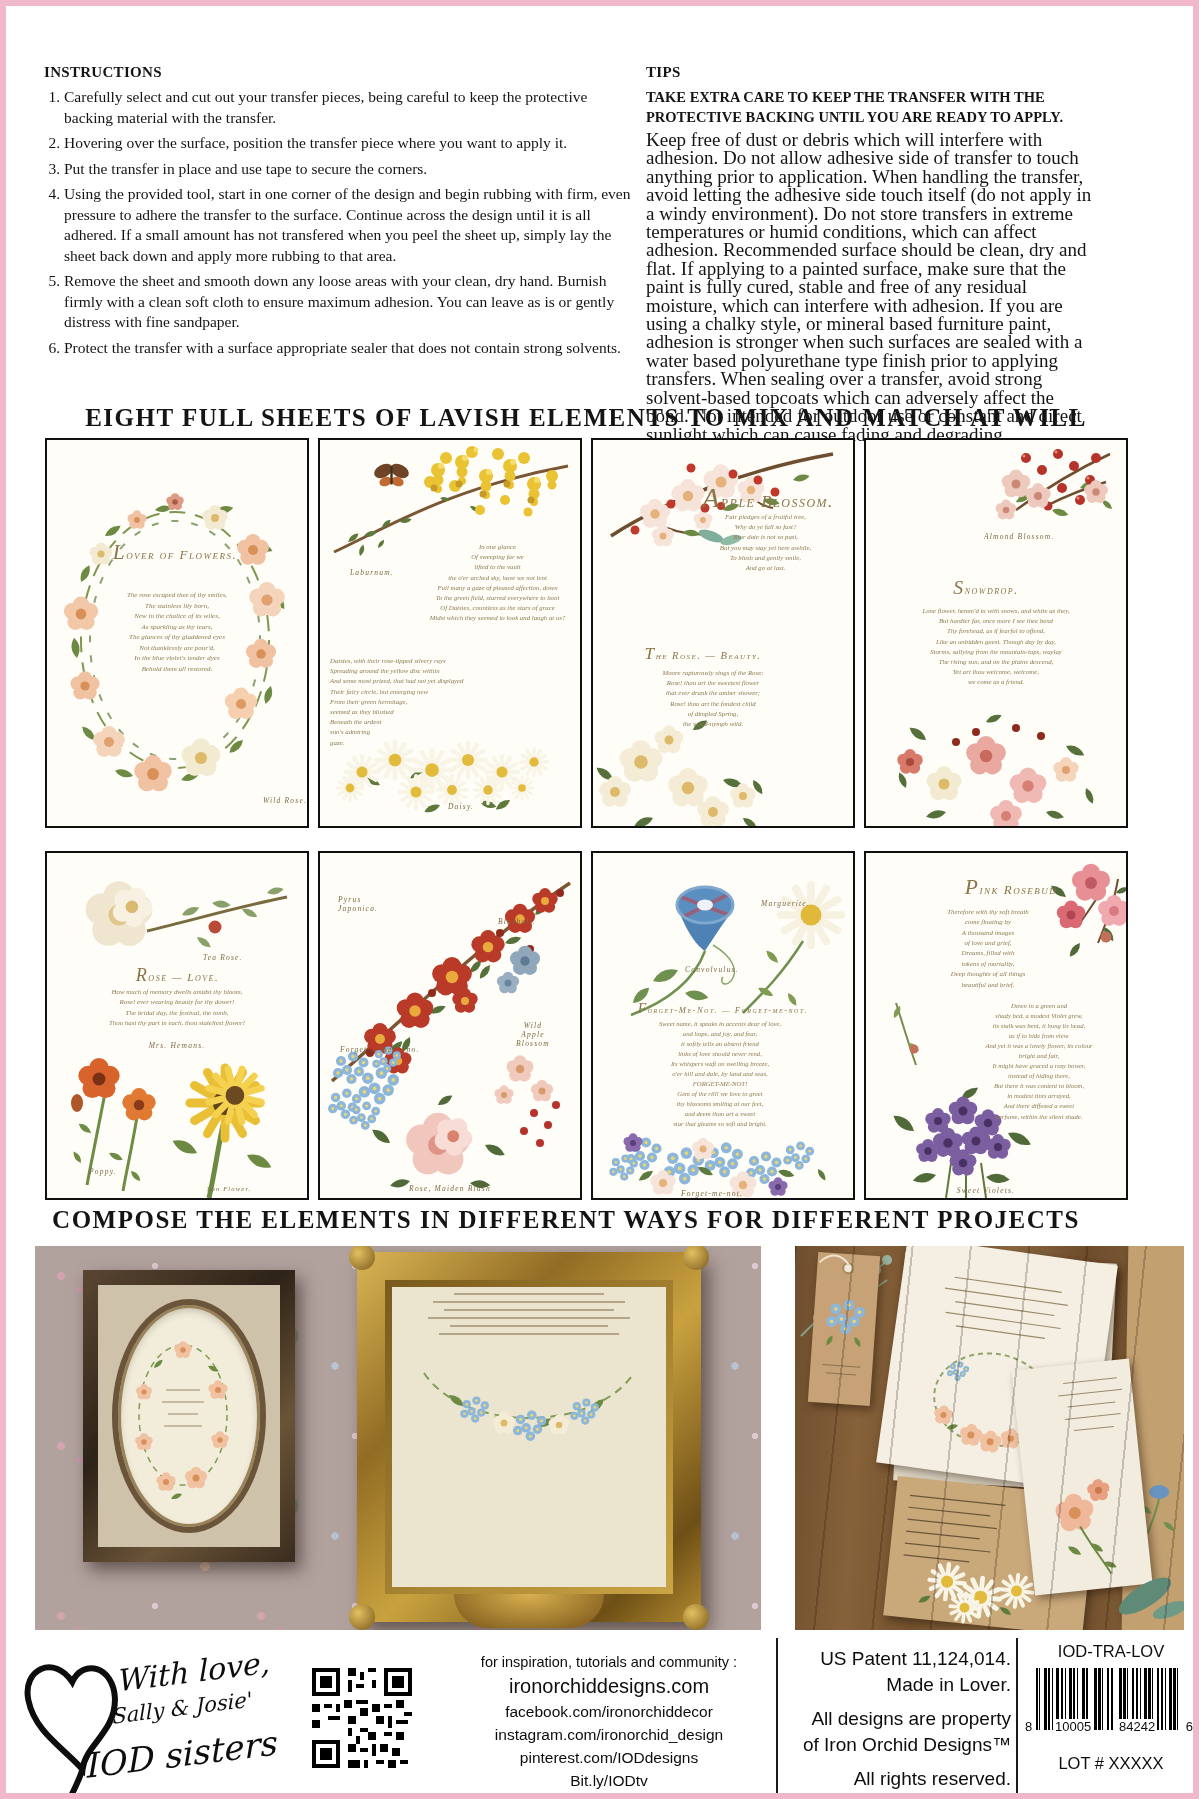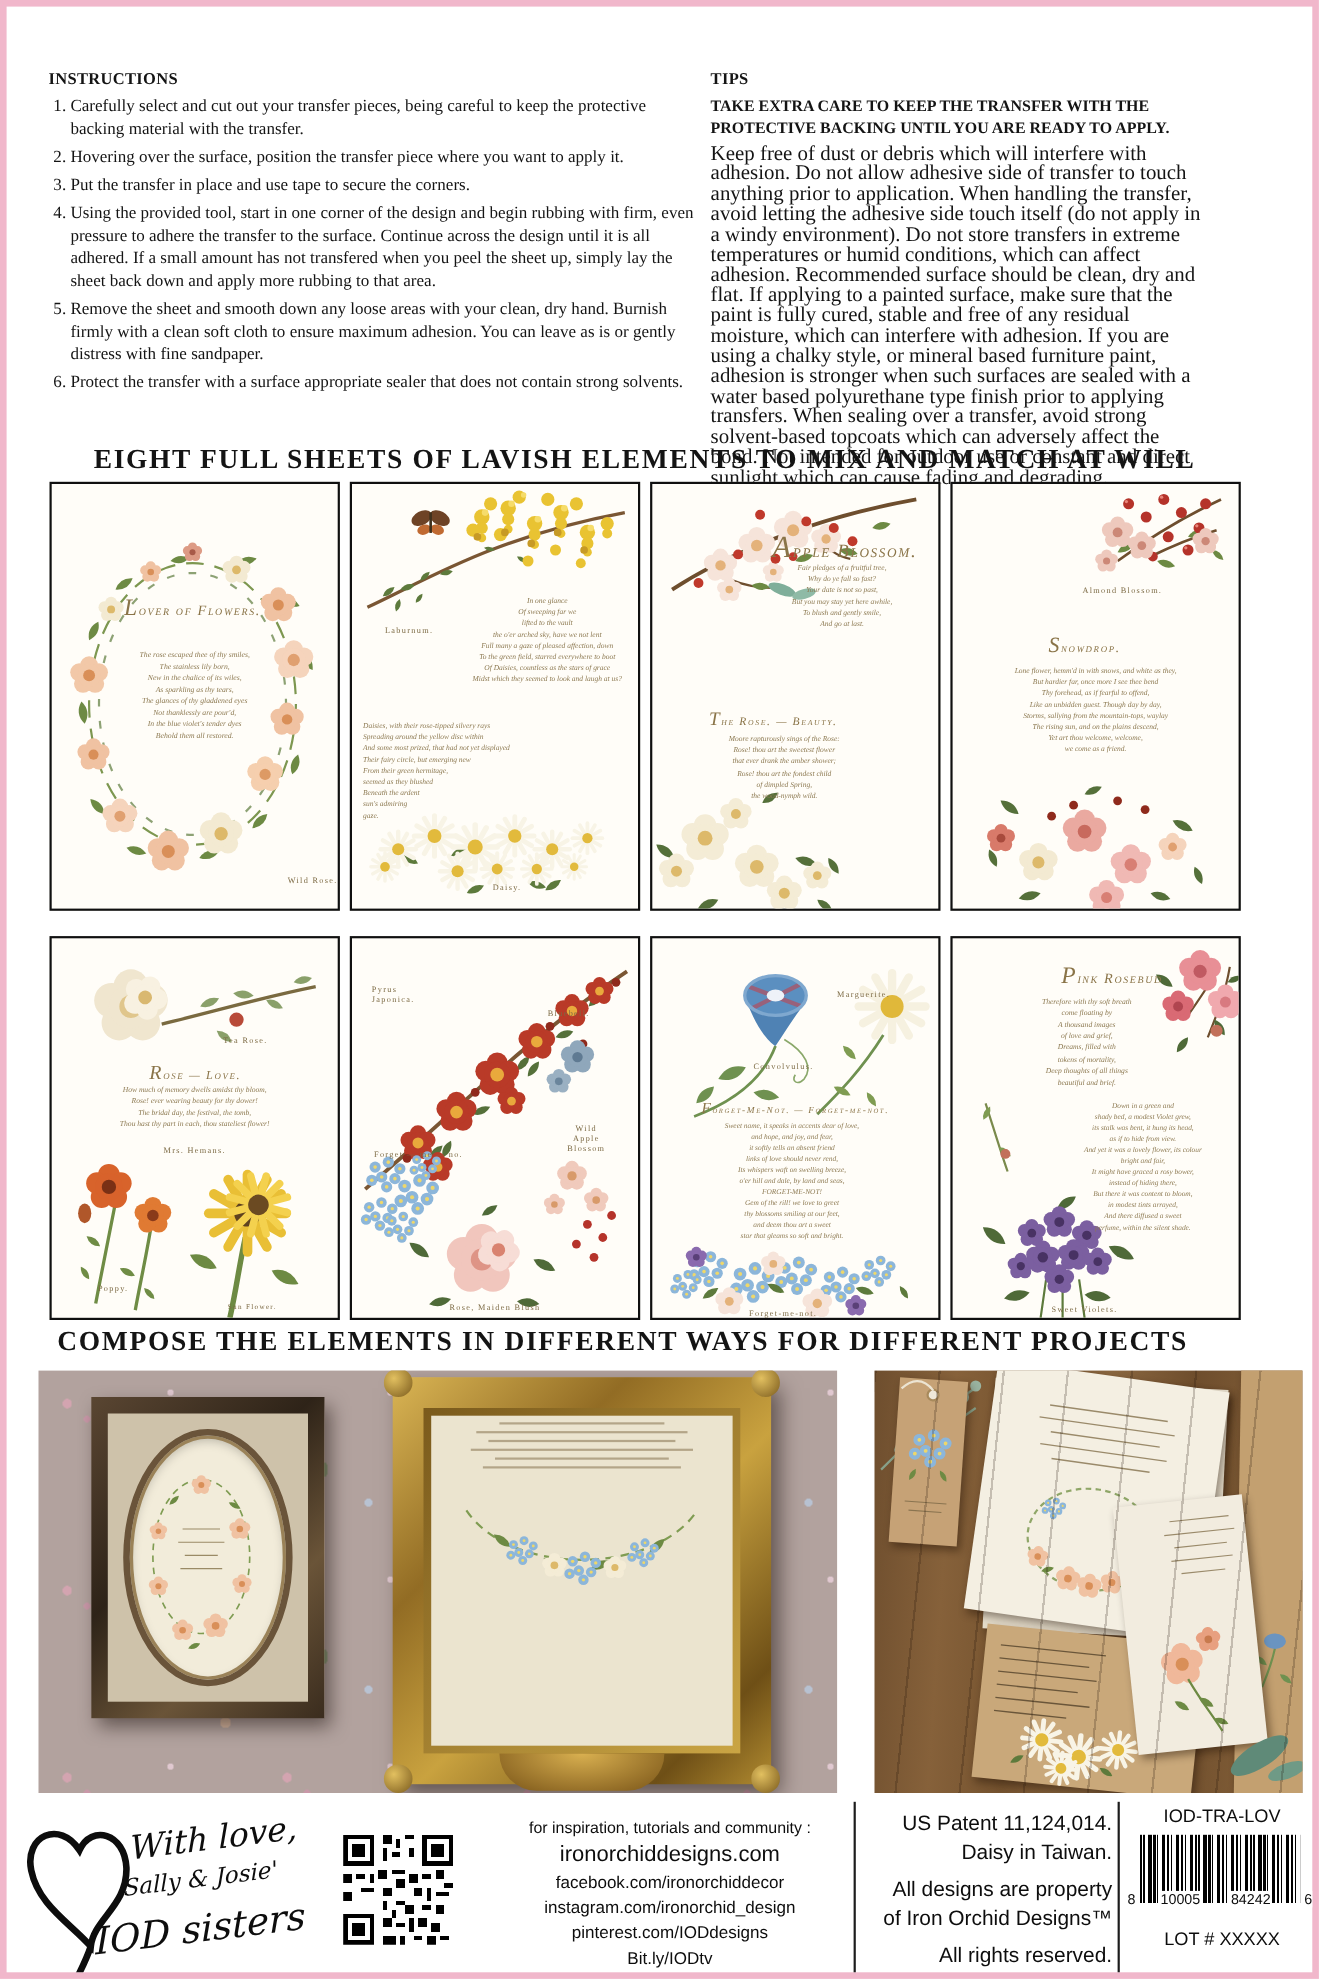--- a/index.html
+++ b/index.html
@@ -28,21 +28,21 @@
   #row1 .sheet{height:390px}
   #row2 .sheet{height:349px}
   .sheet .art{position:absolute;left:0;top:0;width:100%;height:100%;--p:#f0c2a2;--c:#d98f58}
   .sh-title{position:absolute;font-style:italic;color:#8a7448;letter-spacing:1.5px;
             text-align:center;font-variant:small-caps}
   .sh-title::first-letter{font-size:165%}
   .sh-poem{position:absolute;font-style:italic;color:#8d7a52;white-space:pre-line;
            text-align:center;line-height:1.5}
   .sh-poem.left{text-align:left}
   .sh-label{position:absolute;color:#7c6a44;letter-spacing:1.2px;font-size:7.5px;
-            white-space:pre-line}
+            font-style:italic;white-space:pre-line}
   
   #photo-left{position:absolute;left:29px;top:1240px;width:726px;height:384px;overflow:hidden;
     background-color:#b2a29e;
     background-image:
       radial-gradient(circle 7px at 26px 30px,#d3a4b0 60%,transparent 61%),
       radial-gradient(circle 5px at 44px 44px,#c998a8 60%,transparent 61%),
       radial-gradient(ellipse 12px 5px at 150px 60px,#93a383 60%,transparent 61%),
       radial-gradient(circle 6px at 100px 120px,#b8c2d2 60%,transparent 61%),
       radial-gradient(circle 8px at 170px 150px,#d8b8a2 60%,transparent 61%),
       radial-gradient(ellipse 5px 11px at 60px 90px,#8a9a78 60%,transparent 61%),
@@ -478,21 +478,21 @@
         <use href="#f5" transform="translate(92 252) scale(1.05) translate(-20 -20)" style="--p:#e07a33;--c:#8a3a1a"></use>
         <ellipse cx="30" cy="250" rx="6" ry="9" fill="#b0572a"></ellipse>
         <path d="M176 272 C170 300 168 318 162 345" fill="none" stroke="#6d8a43" stroke-width="5"></path>
         <g fill="#6d8a43">
           <use href="#leaf" transform="translate(150 300) rotate(-150) scale(1.6)"></use>
             <use href="#leaf" transform="translate(200 302) rotate(30) scale(1.6)"></use>
         </g>
         <use href="#daisy" transform="translate(178 250) scale(2.2) translate(-20 -20)" style="--p:#e9bf35;--c:#5f421f"></use>
         <use href="#daisy" transform="translate(178 250) scale(1.7) rotate(15 20 20) translate(-20 -20)" style="--p:#f4d14e;--c:#6b4a22"></use>
       </svg>
-      <div class="sh-label" style="left:156px;top:88px">Tea Rose.</div>
+      <div class="sh-label" style="left:156px;top:100px">Tea Rose.</div>
       <div class="sh-title" style="left:58px;top:112px;width:145px;font-size:11px">Rose — Love.</div>
       <div class="sh-poem" style="left:10px;top:134px;width:240px;font-size:6.9px">How much of memory dwells amidst thy bloom,
 Rose! ever wearing beauty for thy dower!
 The bridal day, the festival, the tomb,
 Thou hast thy part in each, thou stateliest flower!</div>
       <div class="sh-label" style="left:95px;top:188px;width:70px;text-align:center">Mrs. Hemans.</div>
       <div class="sh-label" style="left:42px;top:314px">Poppy.</div>
       <div class="sh-label" style="left:160px;top:332px;font-size:6.5px">Sun Flower.</div>
     </div>
 
@@ -903,21 +903,21 @@
       <div class="soc">instagram.com/ironorchid_design</div>
       <div class="soc">pinterest.com/IODdesigns</div>
       <div class="soc">Bit.ly/IODtv</div>
     </div>
 
     <div class="vrule" style="left:770px"></div>
     <div class="vrule" style="left:1010px"></div>
 
     <div id="legal">
       <div>US Patent 11,124,014.</div>
-      <div>Daisy in Taiwan.</div>
+      <div>Made in Lover.</div>
       <div class="gap">All designs are property</div>
       <div>of Iron Orchid Designs™</div>
       <div class="gap">All rights reserved.</div>
     </div>
 
     <div id="product">
       <div id="sku">IOD-TRA-LOV</div>
       <div id="bars">
         <span class="bdigit" style="left:-12px;bottom:-4px">8</span>
         <span class="bdigit" style="left:18px;bottom:-4px">10005</span>

